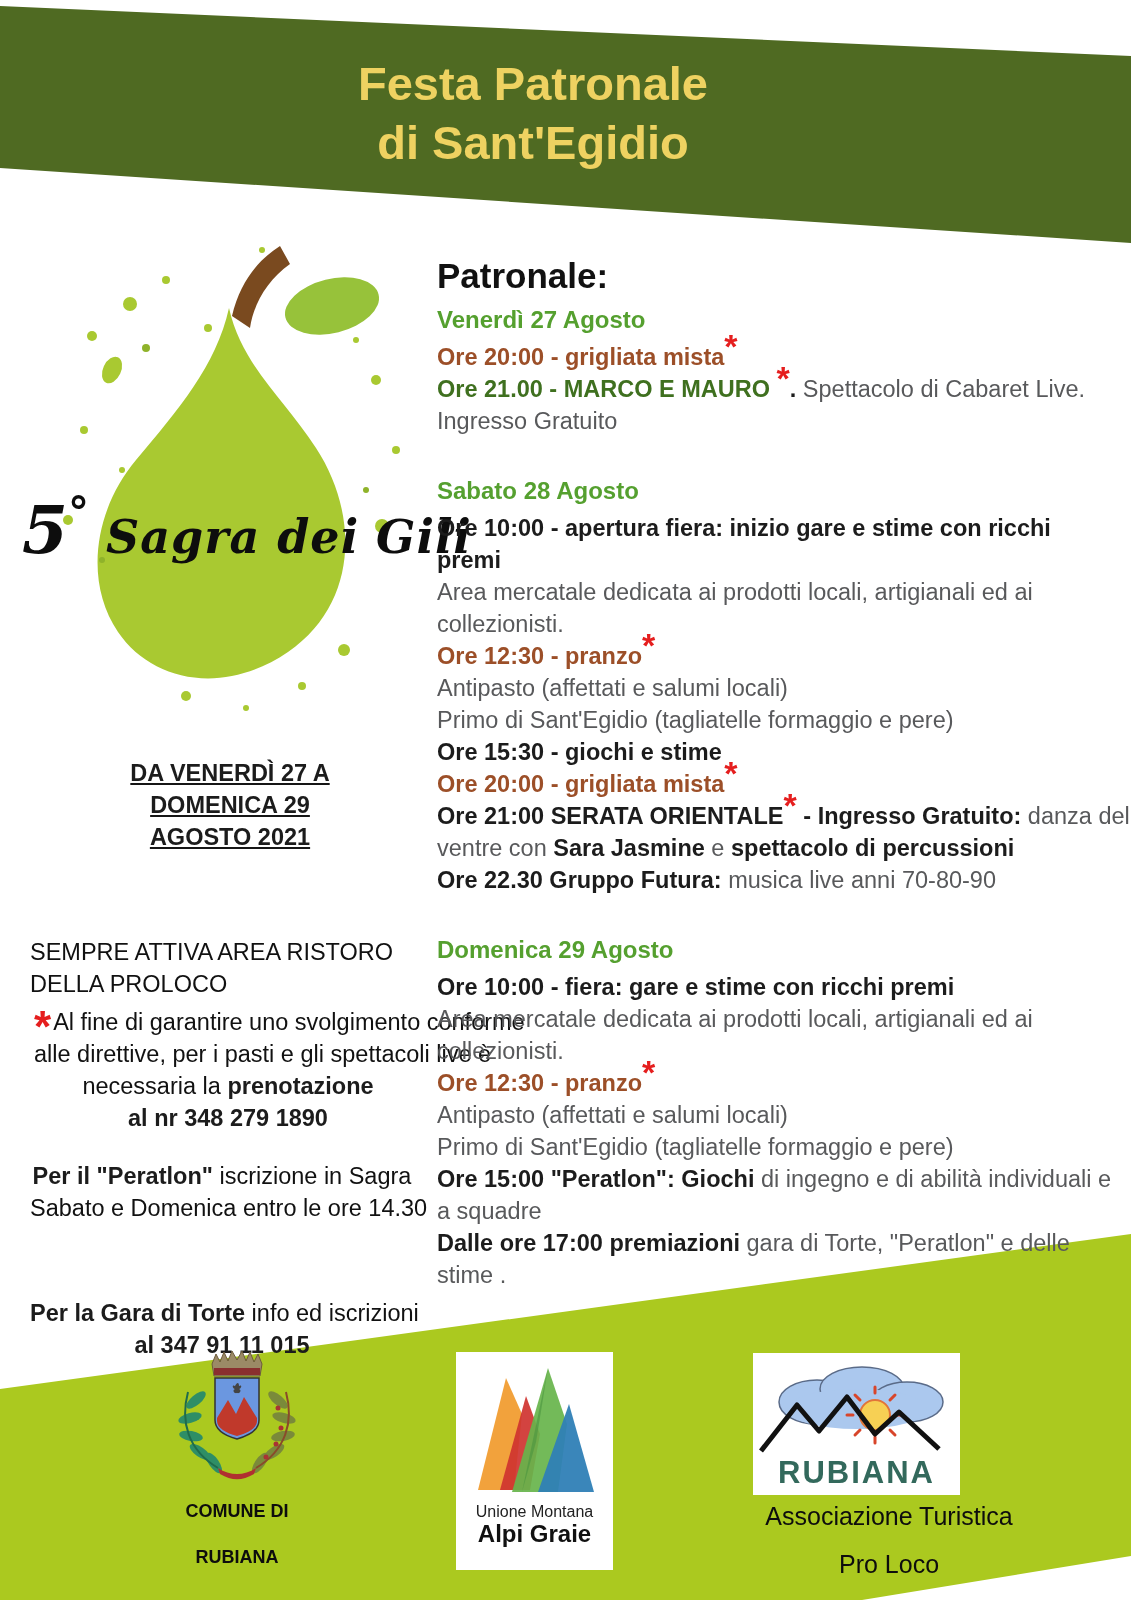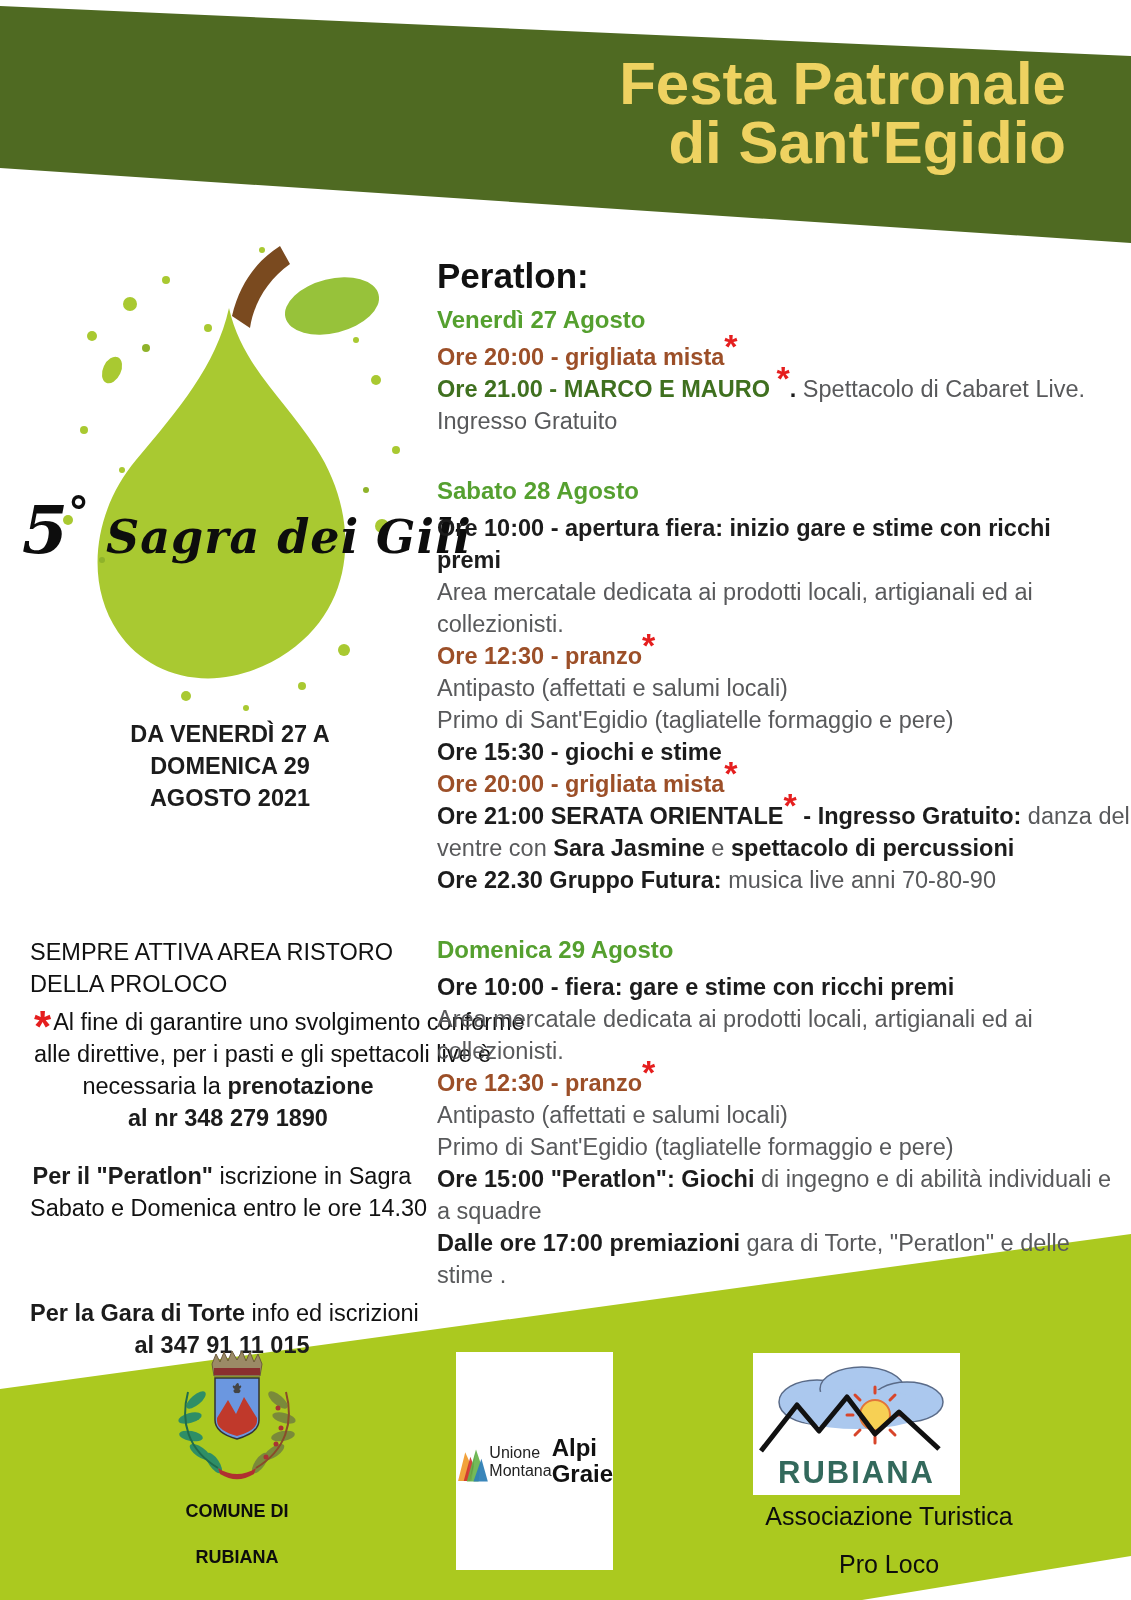--- a/index.html
+++ b/index.html
@@ -2,34 +2,34 @@
 <html><head>
 <meta charset="utf-8">
 <style>
   html,body{margin:0;padding:0;background:#fff;}
   #page{position:relative;width:1131px;height:1600px;background:#fff;overflow:hidden;
         font-family:"Liberation Sans",sans-serif;color:#161616;}
   #bg{position:absolute;left:0;top:0;width:1131px;height:1600px;z-index:0;}
   .layer{position:absolute;z-index:2;}
 
   
-  .banner-text{top:54px;left:0;width:1066px;text-align:right;
-               font-size:60px;font-weight:700;color:#eed261;line-height:59px;}
+  .banner-text{top:54px;left:0;width:1066px;text-align:center;
+               font-size:47px;font-weight:700;color:#eed261;line-height:59px;}
 
   
   .pear-wrap{left:26px;top:220px;}
   .sagra-line{left:22px;top:488px;width:410px;text-align:center;
               font-family:"DejaVu Serif",serif;font-style:italic;font-weight:700;color:#0d0d0d;
               white-space:nowrap;}
   .sagra-num{font-size:66px;}
   .sagra-deg{font-size:42px;vertical-align:26px;}
   .sagra-name{font-size:46px;letter-spacing:1px;}
 
   
-  .dates{left:40px;top:718px;width:380px;text-align:center;font-size:32px;line-height:51px;}
+  .dates{left:40px;top:757px;width:380px;text-align:center;font-size:32px;line-height:51px;text-decoration:underline;}
   .ristoro{left:30px;top:936px;width:384px;text-align:left;font-size:23px;line-height:33px;}
   .note1{left:34px;top:1006px;width:388px;text-align:center;font-size:21px;line-height:30px;}
   .note2{left:30px;top:1160px;width:384px;text-align:center;font-size:21px;line-height:31px;}
   .note3{left:30px;top:1253px;width:384px;text-align:center;font-size:21px;line-height:32px;margin-top:44px;}
 
   
   .program{left:437px;top:256px;width:694px;}
   .prog-title{font-size:35px;font-weight:700;color:#111;margin-bottom:6px;}
   .sec{margin-top:36px;}
   .sec:first-of-type{margin-top:6px;}
@@ -43,21 +43,21 @@
   .s-dg{font-weight:700;color:#3f701f;}
   .s-a{font-weight:700;color:#e51e1e;font-size:1.45em;line-height:0;vertical-align:0.22em;}
   .s-abig{font-weight:700;color:#e51e1e;font-size:44px;line-height:0;vertical-align:-12px;margin-right:2px;}
   .s-r{font-weight:400;color:#111;}
 
   
   .crest{left:166px;top:1342px;}
   .comune-label{left:112px;top:1488px;width:250px;text-align:center;
                 font-size:18px;font-weight:700;line-height:46px;color:#0d0d0d;}
   .alpi-card{left:456px;top:1352px;width:157px;height:218px;background:#fff;
-             display:flex;flex-direction:row;align-items:center;}
+             display:flex;flex-direction:column;align-items:center;}
   .alpi-l1{font-size:16px;color:#222;margin-top:1px;}
   .alpi-l2{font-size:24px;font-weight:700;color:#111;line-height:26px;}
   .proloco-card{left:753px;top:1353px;width:207px;height:142px;background:#fff;
                 display:flex;flex-direction:column;align-items:center;}
   .rubiana-word{font-size:31px;font-weight:700;color:#33695c;letter-spacing:2px;margin-top:-2px;}
   .proloco-label{left:764px;top:1492px;width:250px;text-align:center;
                  font-size:25px;color:#0d0d0d;line-height:48px;}
 </style>
 </head>
 <body>
@@ -131,21 +131,21 @@
   <div class="layer note2">
       <div class="pline"><span class="s-b">Per il "Peratlon"</span><span class="s-r"> iscrizione in Sagra</span></div>
       <div class="pline"><span class="s-r">Sabato e Domenica entro le ore 14.30</span></div>
     </div>
   <div class="layer note3">
       <div class="pline"><span class="s-b">Per la Gara di Torte</span><span class="s-r"> info ed iscrizioni</span></div>
       <div class="pline"><span class="s-b">al 347 91 11 015</span></div>
     </div>
 
   <div class="layer program">
-    <div class="prog-title">Peratlon:</div>
+    <div class="prog-title">Patronale:</div>
     <div id="sections">
         <div class="sec">
           <div class="sec-head">Venerdì 27 Agosto</div>
           <div class="pline"><span class="s-br">Ore 20:00 -  grigliata mista</span><span class="s-a">*</span></div>
           <div class="pline"><span class="s-dg">Ore 21.00 - MARCO E MAURO </span><span class="s-a">*</span><span class="s-b">. </span><span class="s-g">Spettacolo di Cabaret Live.</span></div>
           <div class="pline"><span class="s-g">Ingresso Gratuito</span></div>
         </div>
         <div class="sec">
           <div class="sec-head">Sabato 28 Agosto</div>
           <div class="pline"><span class="s-b">Ore 10:00 - apertura fiera: inizio gare e stime con ricchi</span></div>

